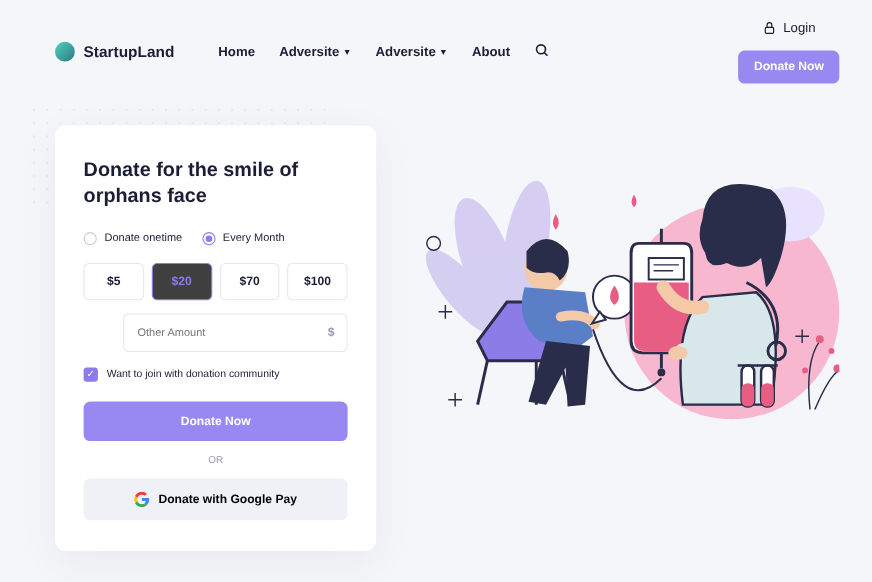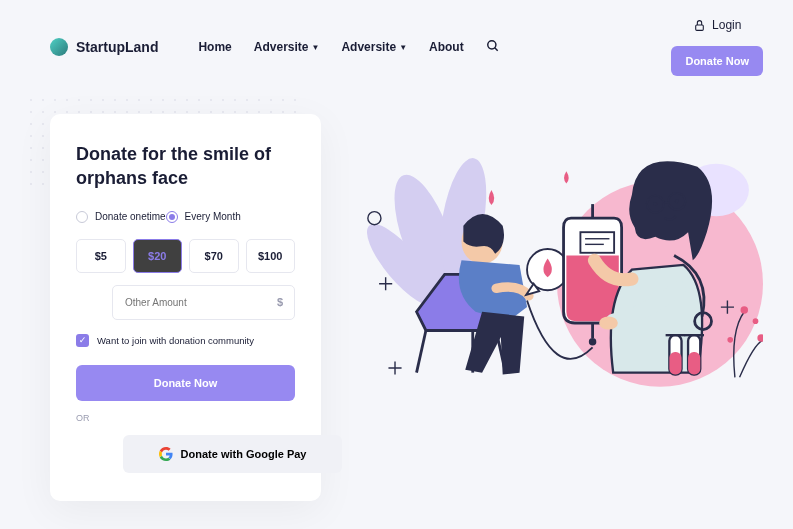--- a/index.html
+++ b/index.html
@@ -10,38 +10,38 @@
 .logo-mark{width:18px;height:18px;border-radius:50%;background:linear-gradient(135deg,#4fd1c5 0%,#2c7a7b 100%);position:relative;}
 .nav{display:flex;gap:22px;font-size:12px;font-weight:700;}
 .nav-item{display:flex;align-items:center;gap:3px;cursor:pointer;}
 .caret{font-size:8px;}
 .right-header{display:flex;align-items:center;gap:14px;flex-direction:column;}
 .login{display:flex;align-items:center;gap:6px;font-size:12px;font-weight:500;cursor:pointer;}
 .donate-btn{background:#9789f1;color:#fff;font-size:11px;font-weight:600;padding:9px 14px;border-radius:6px;border:none;cursor:pointer;}
 .search-icon{cursor:pointer;}
 .main{display:flex;padding:20px 30px 0 50px;gap:30px;position:relative;}
 .dots{position:absolute;top:0;left:25px;width:280px;height:100px;background-image:radial-gradient(#d8dae6 1px,transparent 1px);background-size:12px 12px;opacity:.5;z-index:0;}
-.card{background:#fff;border-radius:10px;padding:28px 26px;width:271px;box-shadow:0 10px 40px rgba(0,0,0,.05);position:relative;z-index:1;}
+.card{background:#fff;border-radius:10px;padding:28px 26px;width:292px;box-shadow:0 10px 40px rgba(0,0,0,.05);position:relative;z-index:1;}
 .card h1{font-size:18px;font-weight:700;line-height:1.35;margin-bottom:20px;}
-.freq{display:flex;margin-bottom:16px;}
+.freq{display:flex;gap:18px;margin-bottom:16px;}
 .radio-opt{display:flex;align-items:center;gap:7px;font-size:10px;font-weight:500;cursor:pointer;}
 .radio{width:12px;height:12px;border:1.5px solid #c8cad8;border-radius:50%;display:flex;align-items:center;justify-content:center;}
 .radio.sel{border-color:#8b7ce8;}
 .radio.sel::after{content:'';width:6px;height:6px;background:#8b7ce8;border-radius:50%;}
 .amounts{display:flex;gap:7px;margin-bottom:12px;}
 .amt{flex:1;border:1px solid #e6e7ef;border-radius:5px;text-align:center;padding:10px 0;font-size:11px;font-weight:600;cursor:pointer;}
 .amt.sel{border-color:#8b7ce8;color:#8b7ce8;background:#404040;}
 .other{position:relative;margin-bottom:14px;padding-left:36px;}
 .other input{width:100%;border:1px solid #e6e7ef;border-radius:5px;padding:11px 28px 11px 12px;font-size:10px;color:#9a9cb0;}
 .other .cur{position:absolute;right:12px;top:50%;transform:translateY(-50%);font-size:11px;color:#9a9cb0;font-weight:600;}
 .check-row{display:flex;align-items:center;gap:8px;font-size:9.5px;font-weight:500;margin-bottom:18px;}
 .checkbox{width:13px;height:13px;background:#8b7ce8;border-radius:3px;display:flex;align-items:center;justify-content:center;color:#fff;font-size:9px;}
 .primary-btn{width:100%;background:#9789f1;color:#fff;border:none;border-radius:6px;padding:12px;font-size:11px;font-weight:600;cursor:pointer;margin-bottom:12px;}
-.or{text-align:left;font-size:9px;color:#9a9cb0;margin-bottom:12px;}
-.gpay-btn{width:100%;background:#f0f1f6;border:none;border-radius:6px;padding:12px;font-size:11px;font-weight:600;cursor:pointer;display:flex;align-items:center;justify-content:center;gap:8px;margin-left:47px;}
+.or{text-align:center;font-size:9px;color:#9a9cb0;margin-bottom:12px;}
+.gpay-btn{width:100%;background:#f0f1f6;border:none;border-radius:6px;padding:12px;font-size:11px;font-weight:600;cursor:pointer;display:flex;align-items:center;justify-content:center;gap:8px;}
 .g-logo{width:14px;height:14px;}
 .illus{flex:1;position:relative;height:330px;}
 .bottom{text-align:center;margin-top:35px;}
 .eyebrow{font-size:10px;color:#8b7ce8;font-weight:600;margin-bottom:6px;}
 .bottom h2{font-size:16px;font-weight:700;}
 </style>
 </head>
 <body>
 
 <div class="header">

